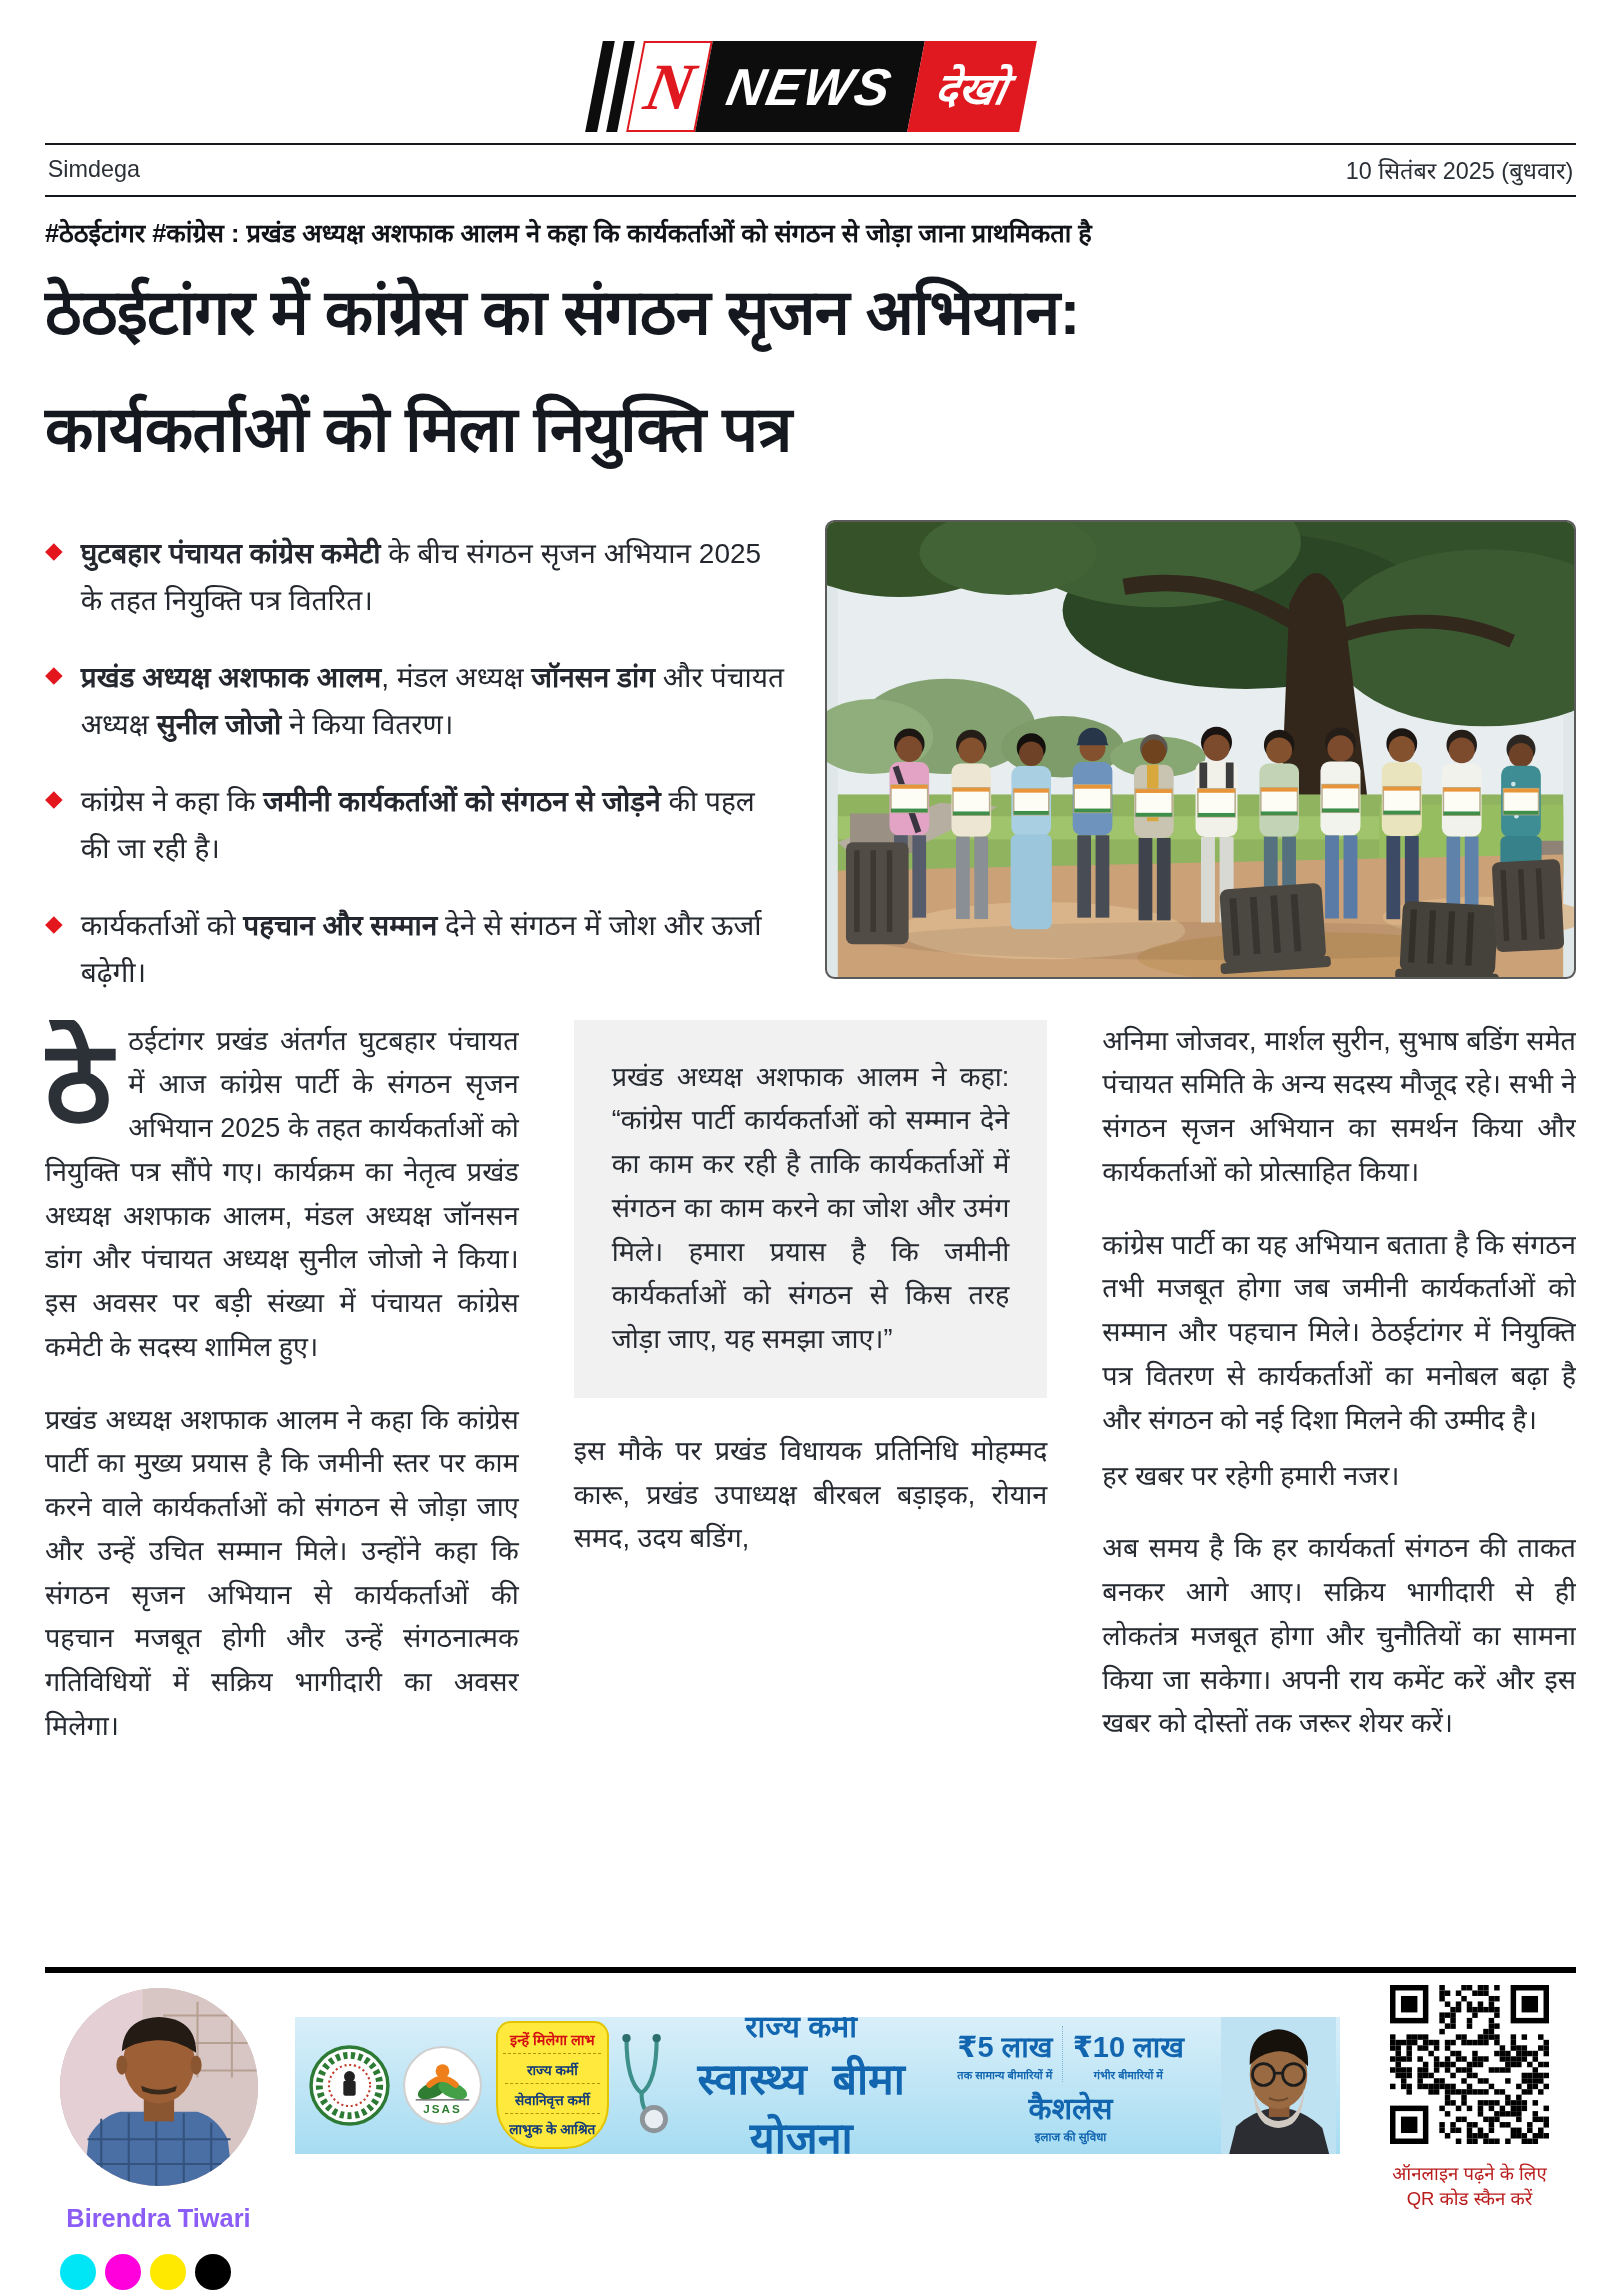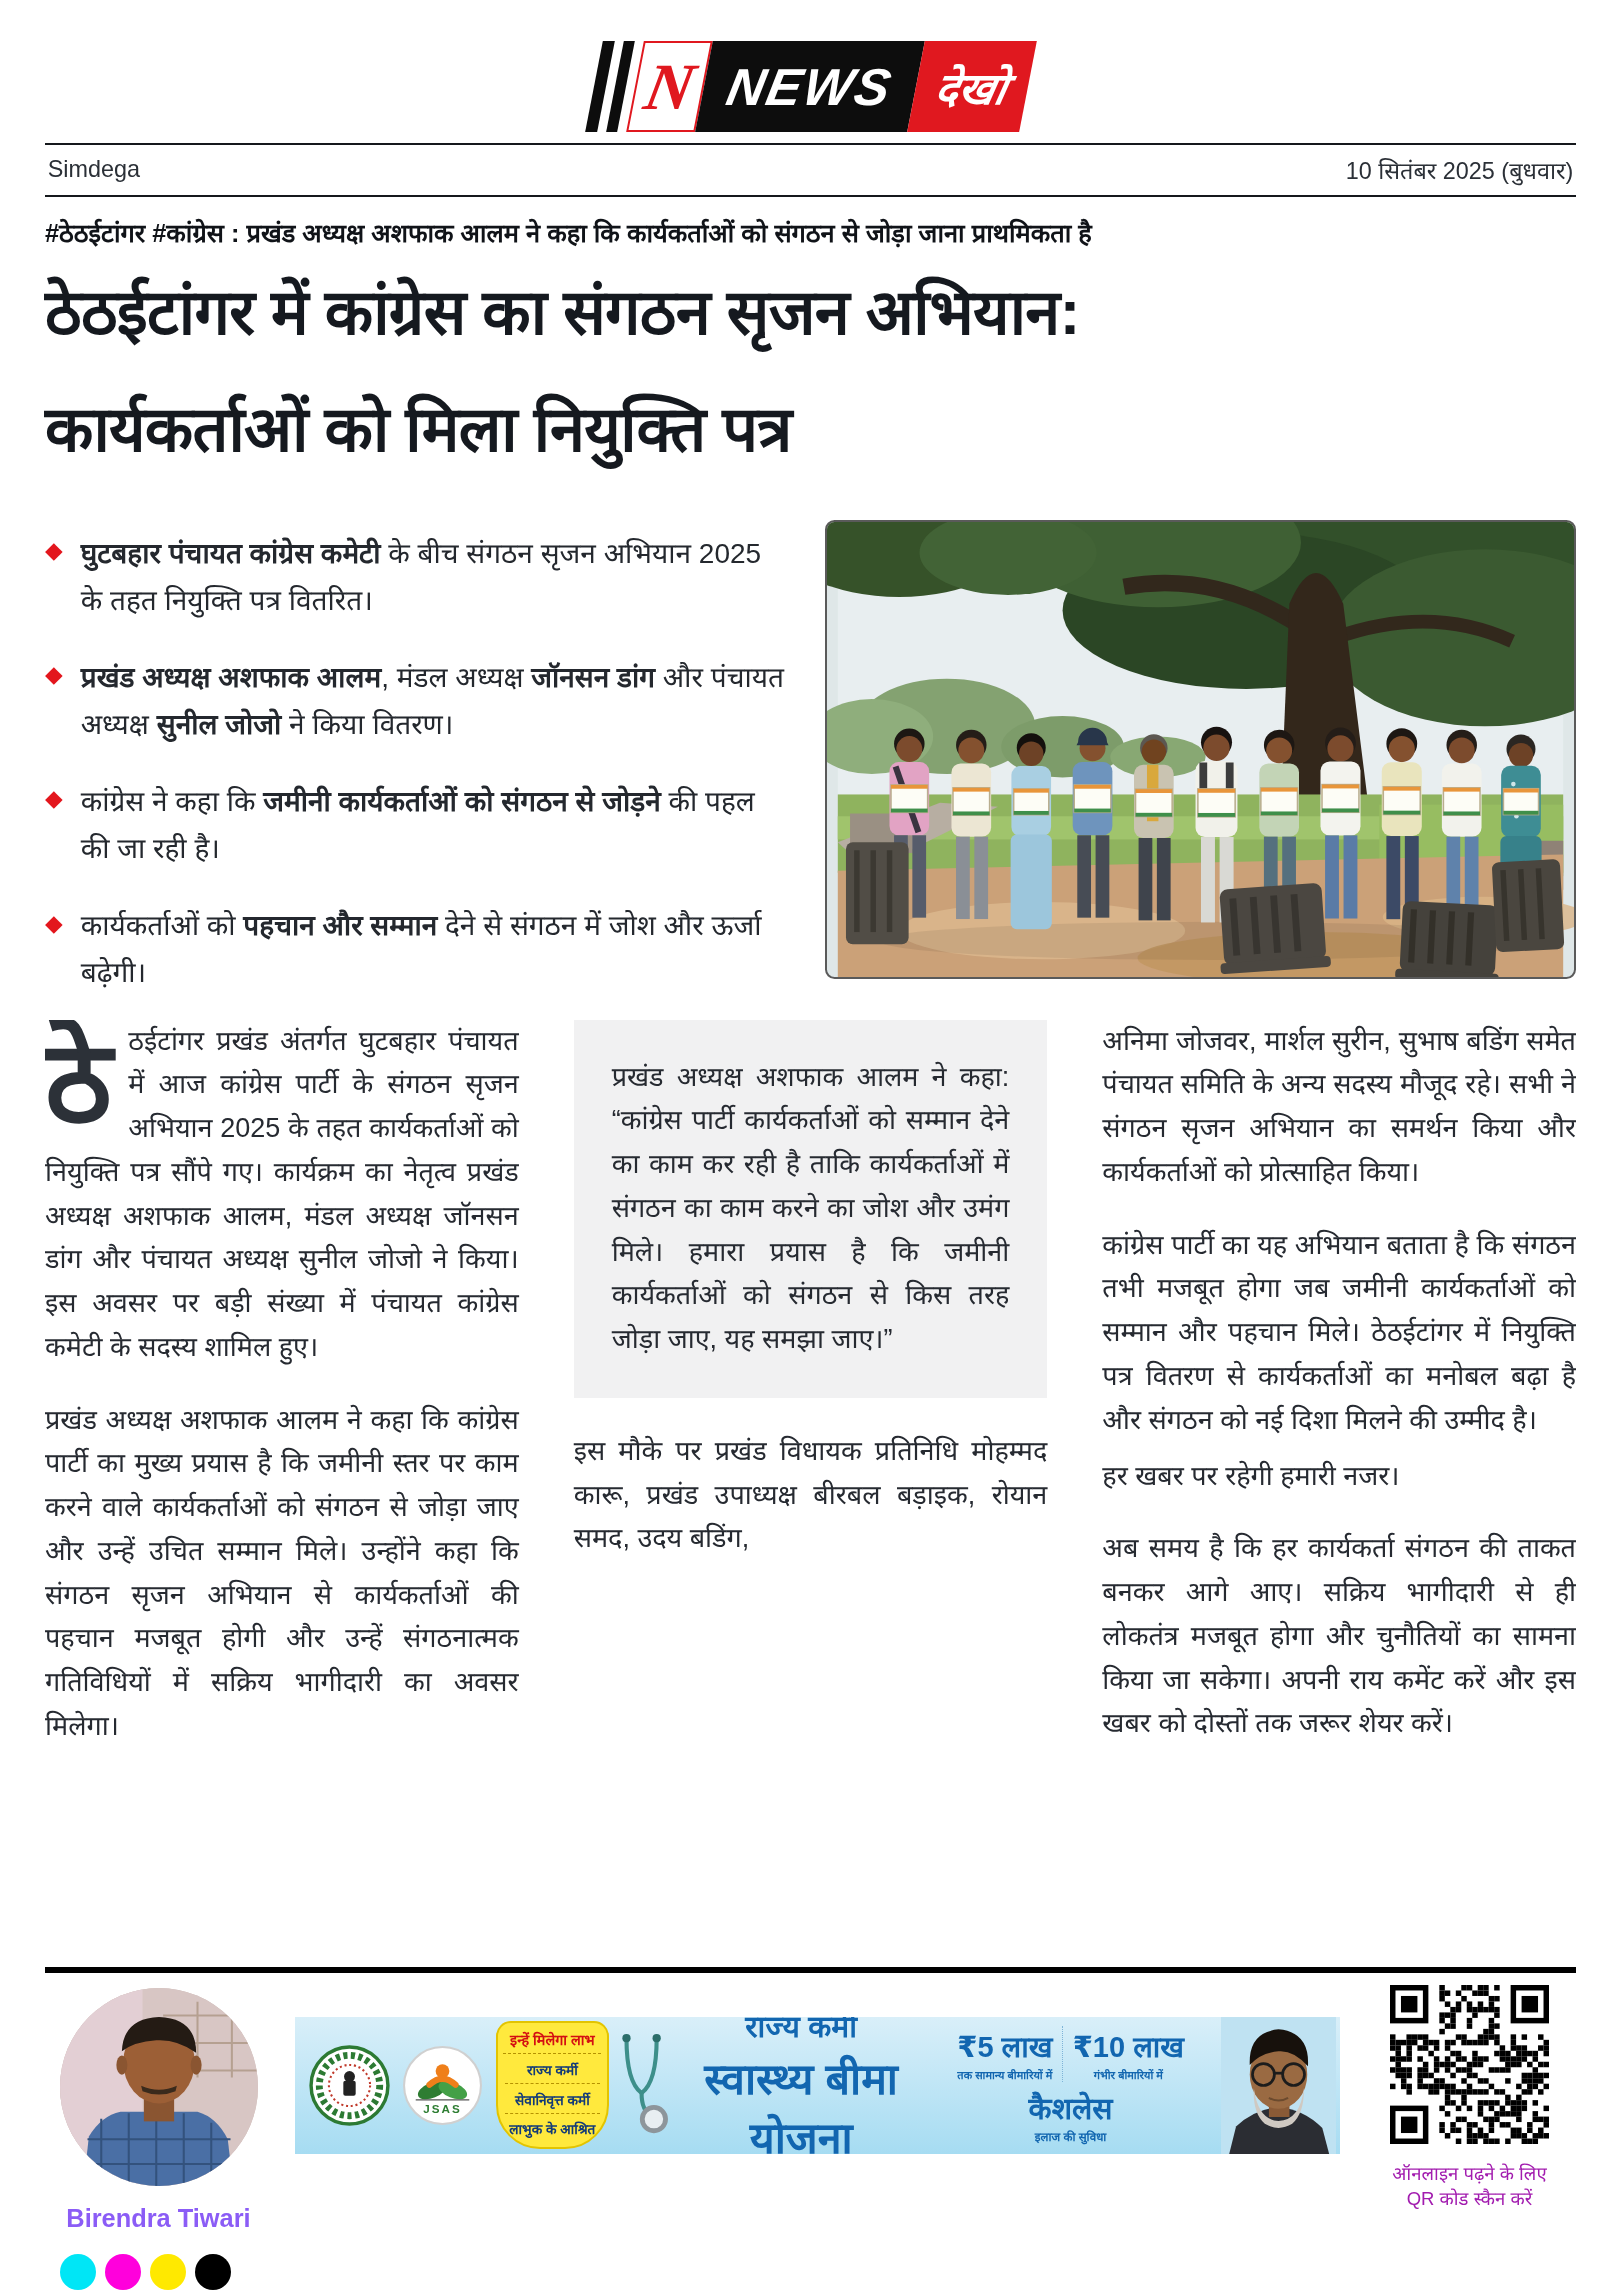--- a/index.html
+++ b/index.html
@@ -52,33 +52,33 @@
     display:flex; align-items:center; gap:12.4px; padding:0 4.1px 0 13.7px; position:relative; overflow:hidden;}
   .seal{width:81px; height:81px; flex:none;}
   .shield{width:113px; height:128px; flex:none; background:#ffe93d; border:2.1px solid #e3c400;
     border-radius:15px 15px 44px 44px; text-align:center; padding-top:6.9px; overflow:hidden;}
   .shield .sh-title{color:#d40f12; font-weight:bold; font-size:14.4px; border-bottom:1.4px dashed #b59200; padding-bottom:4.1px; margin:0 5.5px;}
   .shield .sh-item{color:#123a78; font-weight:bold; font-size:13.7px; padding:5.5px 0 4.1px; border-bottom:1.4px dashed #b59200; margin:0 6.9px;}
   .shield .sh-item:last-child{border-bottom:none;}
   .stetho{flex:none; width:48px; height:103px;}
   .banner-center{flex:1; text-align:center; color:var(--banner-blue);}
   .banner-center .t1{font-size:30px; font-weight:800;}
-  .banner-center .t2{font-size:43px; font-weight:800; margin-top:2.7px;}
+  .banner-center .t2{font-size:43px; font-weight:800; margin-top:2.7px;font-family:Liberation Mono, monospace;}
   .banner-amounts{flex:none; width:275px; text-align:center; color:var(--banner-blue);}
   .amt-row{display:flex; justify-content:center; gap:0;}
   .amt{padding:0 9.6px;}
   .amt:first-child{border-right:1.4px dotted #7fb4d8;}
   .amt .big{font-size:29px; font-weight:800;}
   .amt .small{font-size:11px; font-weight:bold; margin-top:1.4px;}
   .cashless .big{font-size:30px; font-weight:800; margin-top:5.5px;}
   .cashless .small{font-size:11.7px; font-weight:bold;}
   .banner-portrait{flex:none; width:115px; height:137px;}
   .qr-block{width:213px; text-align:center; margin-top:1.4px;}
   .qr{width:159px; height:159px; margin:0 auto; background:#fff;}
-  .qr-caption{margin-top:18px; font-size:18.5px; color:#a21caf; line-height:1.35;}
+  .qr-caption{margin-top:18px; font-size:18.5px; color:#b91c1c; line-height:1.35;}
   .print-dots{position:absolute; left:60px; bottom:5.5px; display:flex; gap:9px;}
   .print-dots span{width:36px; height:36px; border-radius:50%; display:block;}
 </style>
 </head>
 <body>
 
 <header class="masthead">
   <div class="logo">
     <div class="slash"></div>
     <div class="slash"></div>

